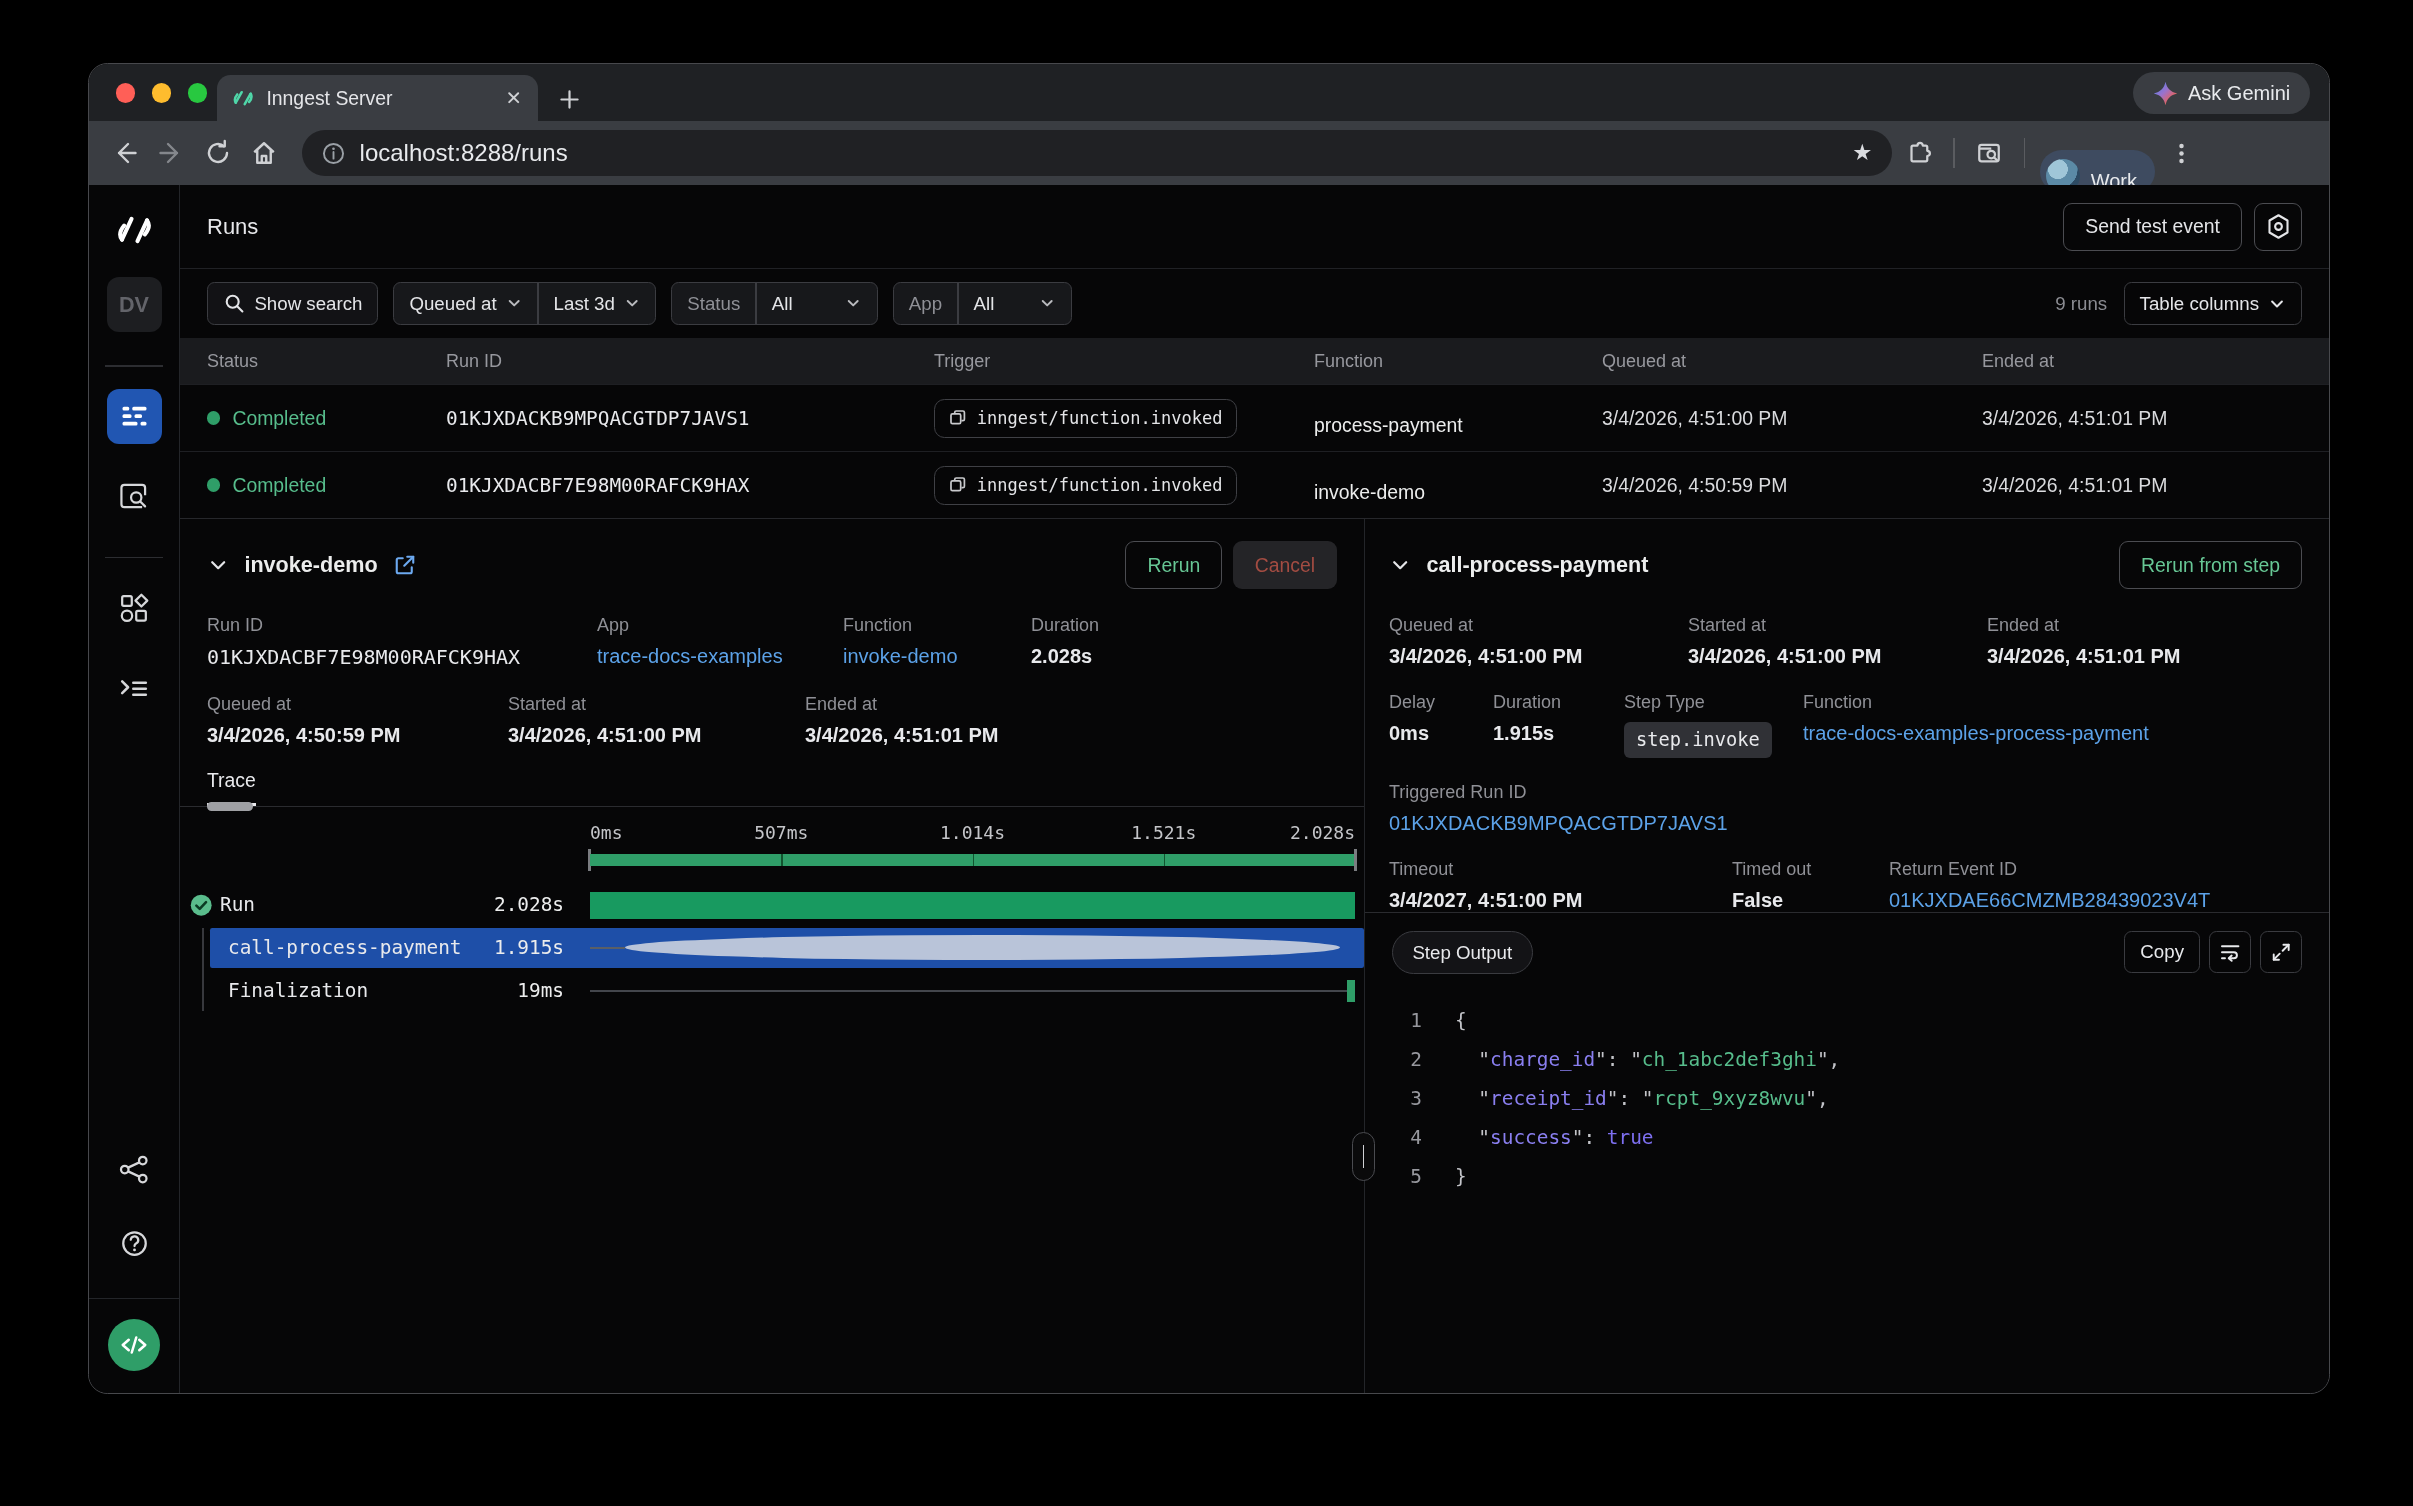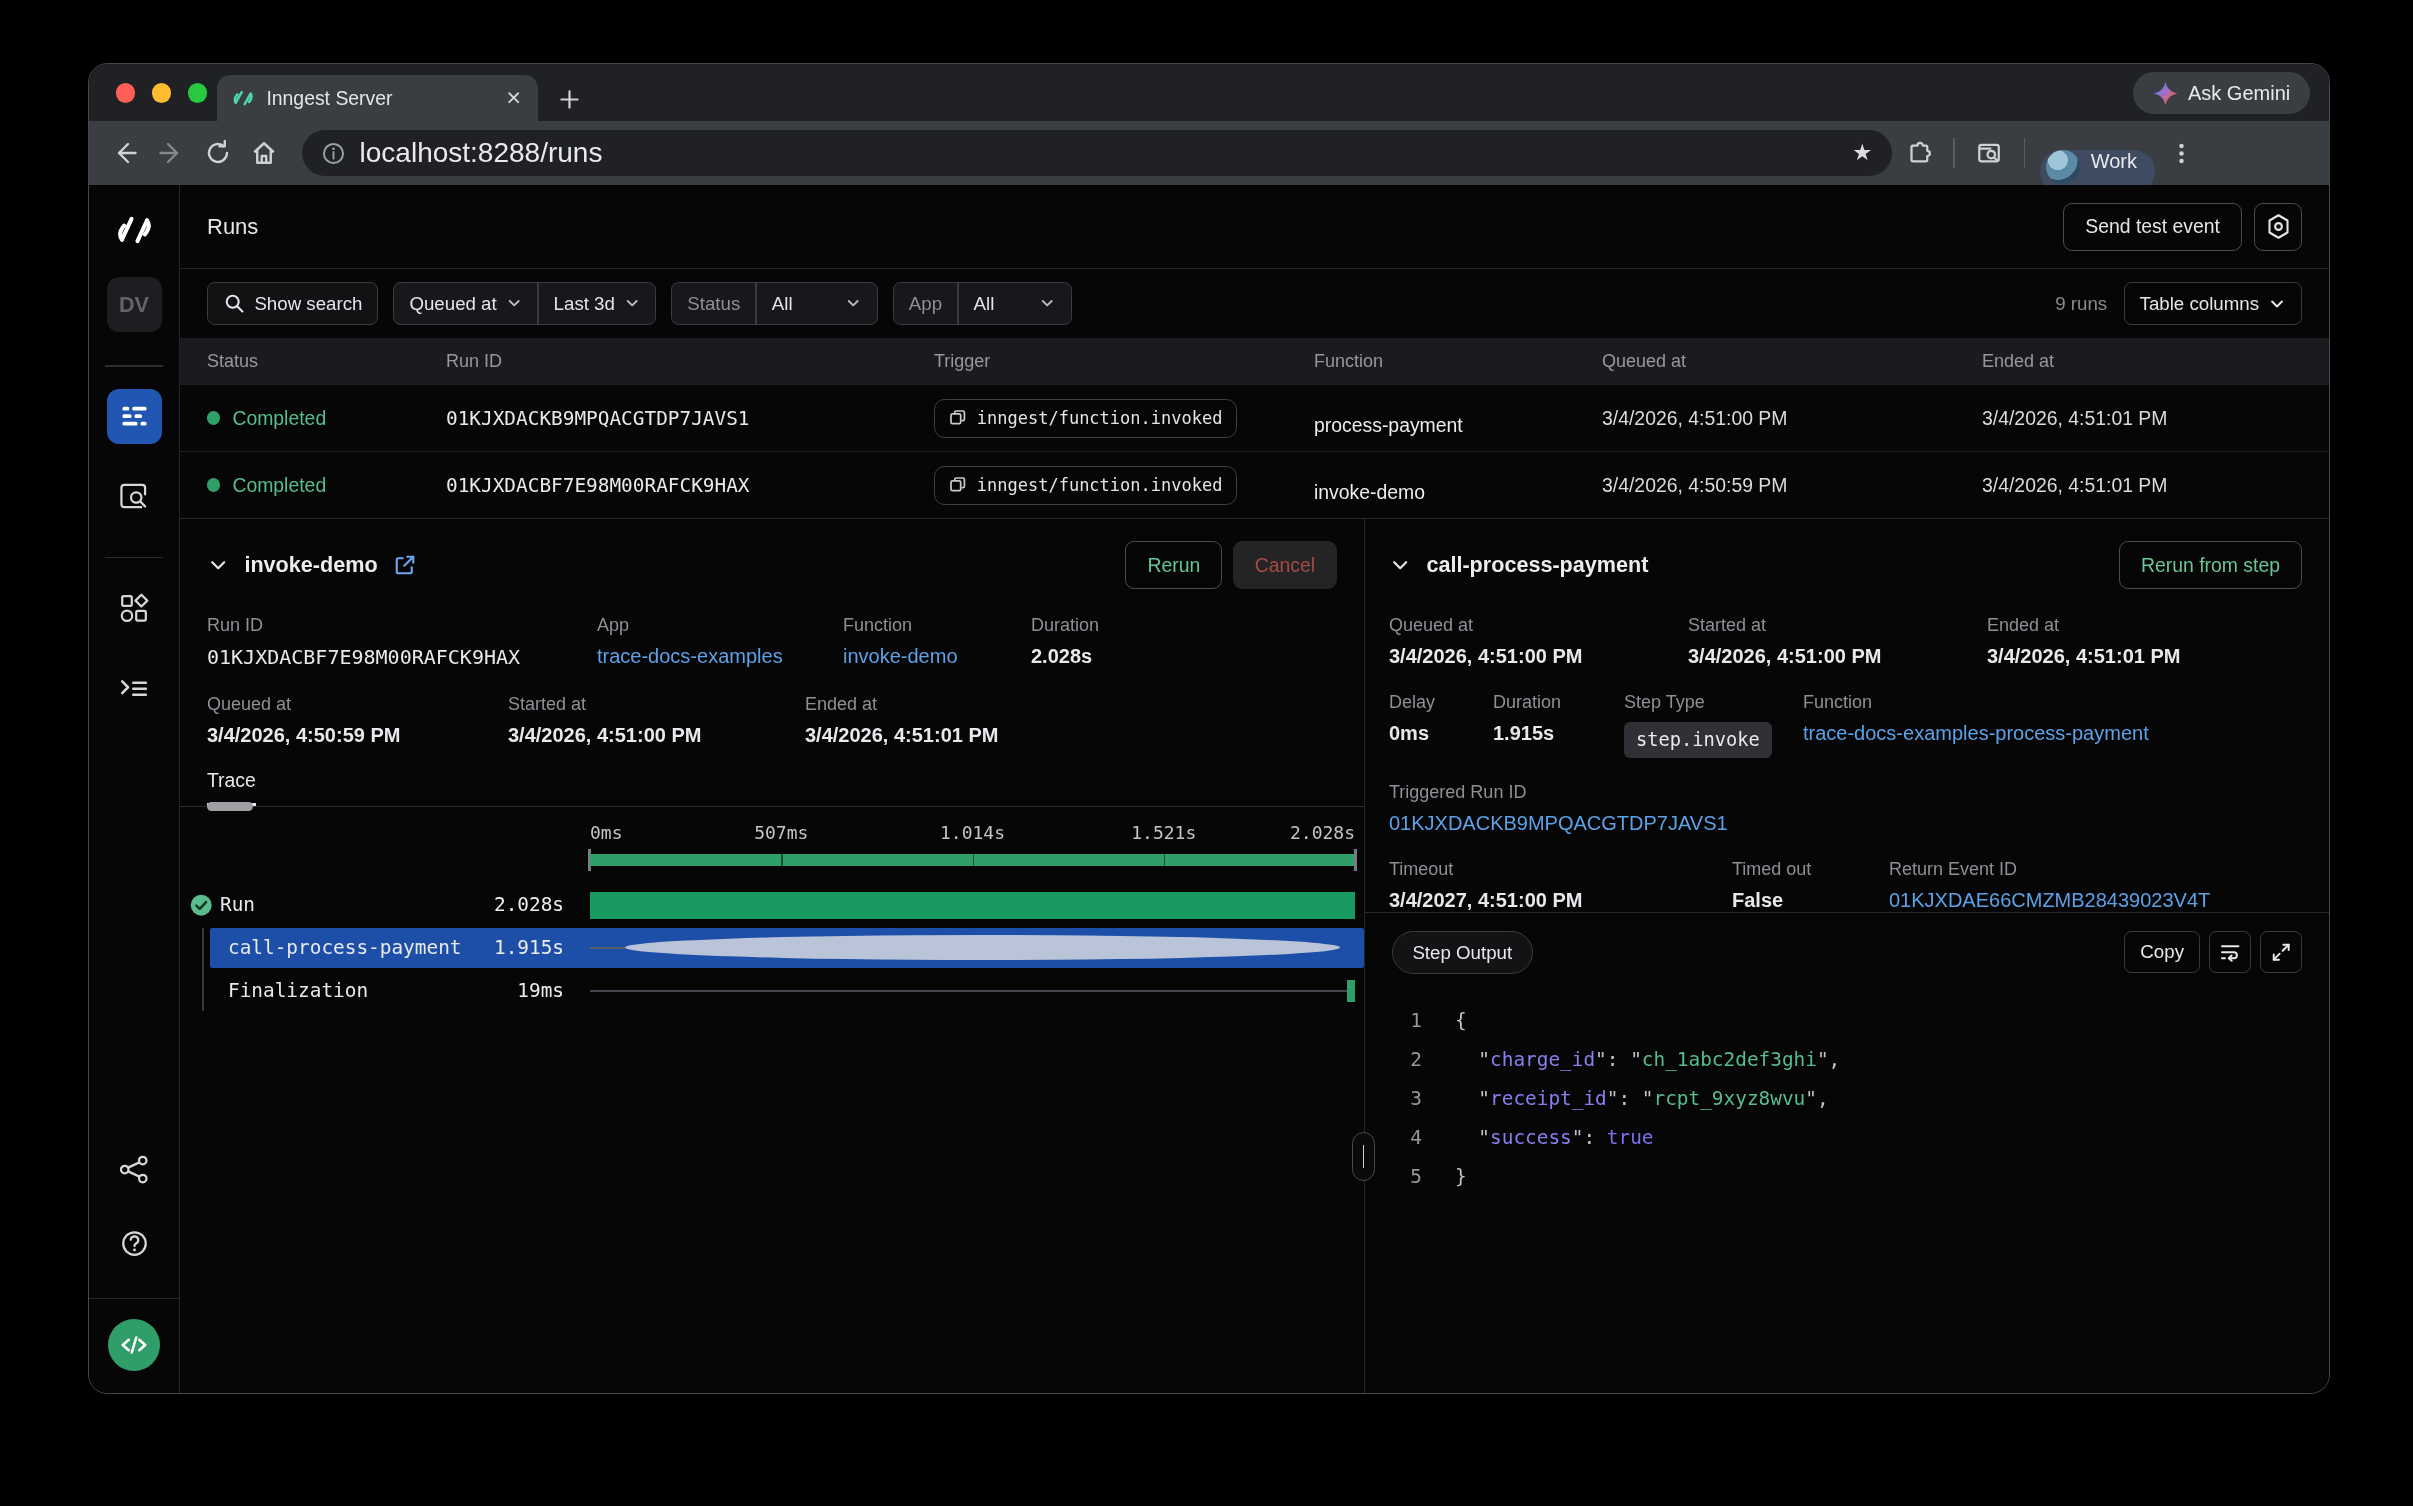--- a/index.html
+++ b/index.html
@@ -16,24 +16,24 @@
     display:flex;align-items:center;padding:0 15px;gap:12px;box-sizing:border-box;}
   .tab-title{color:#e4e5e8;font-size:19.4px;flex:1;white-space:nowrap;overflow:hidden;}
   .newtab{margin-left:19.4px;margin-bottom:9px;}
   .gemini-pill{position:absolute;right:19.4px;top:8px;height:42px;border-radius:21px;background:#3a3d42;
     display:flex;align-items:center;gap:10.4px;padding:0 19.4px;}
   .gemini-pill span{color:#e8eaed;font-size:20px;}
   .toolbar{height:64px;background:#3a3d42;display:flex;align-items:center;padding:0 16.4px;gap:7.5px;flex:none;}
   .navbtn{width:39px;height:39px;display:flex;align-items:center;justify-content:center;border-radius:50%;}
   .omnibox{margin-left:10.4px;height:46px;flex:0 0 1590px;background:#202124;border-radius:23px;
     display:flex;align-items:center;padding:0 19.4px;gap:13.4px;box-sizing:border-box;}
-  .url{color:#e8eaed;font-size:28px;flex:1;}
+  .url{color:#e8eaed;font-size:24px;flex:1;}
   .star{color:#dadce0;font-size:22.4px;line-height:1;}
   .tb-sep{width:1.5px;height:30px;background:#5a5c60;margin:0 7.5px;}
-  .profile-chip{height:43px;border-radius:21.6px;background:#3e4b60;display:flex;align-items:flex-start;gap:10.4px;padding:0 18px 0 6px;margin-top:36px;}
+  .profile-chip{height:43px;border-radius:21.6px;background:#3e4b60;display:flex;align-items:flex-end;gap:10.4px;padding:0 18px 0 6px;margin-top:36px;}
   .avatar{width:34px;height:34px;border-radius:50%;background:radial-gradient(circle at 35% 30%,#9fc6d8 0 30%,#5b8aa6 31% 60%,#2d4a63 61%);}
   .profile-chip span{color:#e8eaed;font-size:20px;}
   
   .app{flex:1;background:#060607;display:flex;min-height:0;}
   .sidebar{width:91px;flex:none;border-right:1.5px solid #232529;display:flex;flex-direction:column;align-items:center;box-sizing:border-box;}
   .logo{margin-top:28px;}
   .dv{margin-top:30px;width:55px;height:55px;border-radius:12px;background:#1d1e21;color:#63646a;
     font-size:21.6px;font-weight:bold;display:flex;align-items:center;justify-content:center;}
   .side-sep{width:58px;height:1.5px;background:#2c2d31;margin:33px 0 22.4px;}
   .side-ico{width:55px;height:55px;border-radius:12px;display:flex;align-items:center;justify-content:center;color:#d6d7da;}

